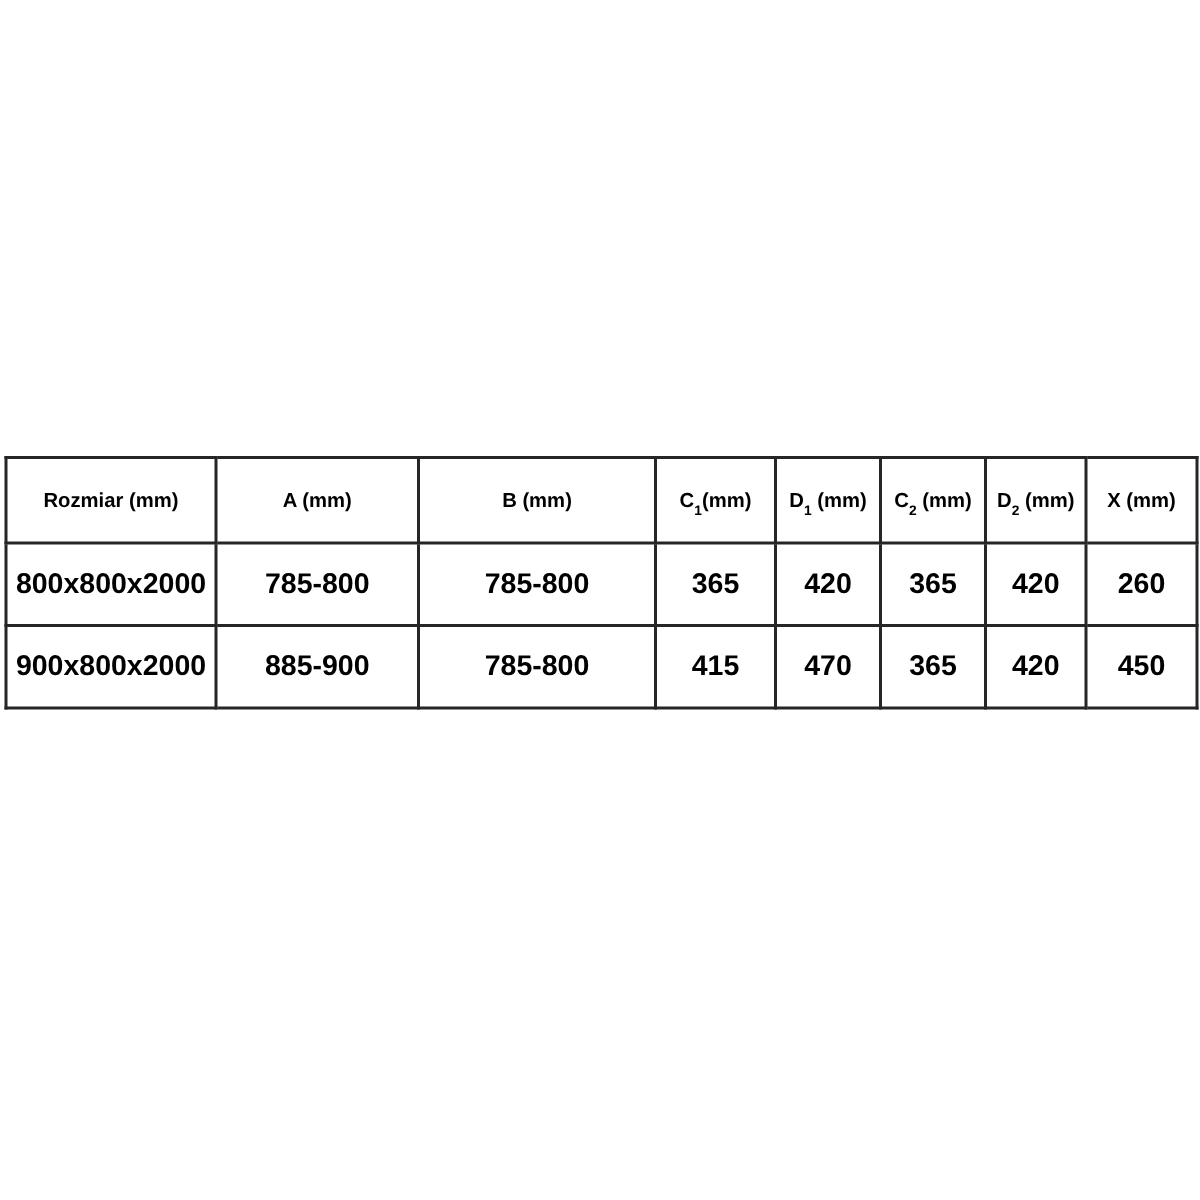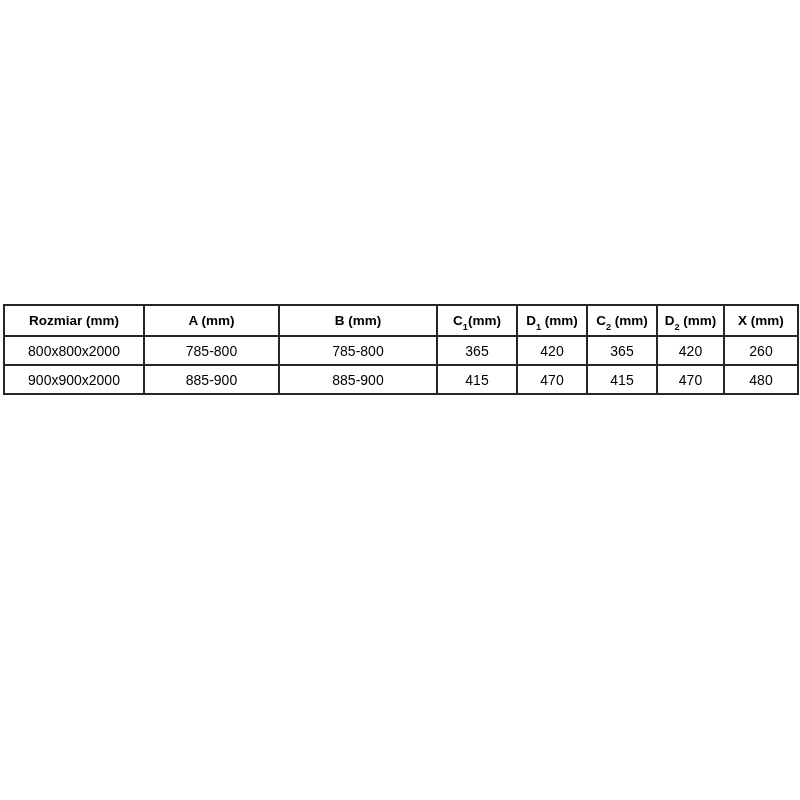--- a/index.html
+++ b/index.html
@@ -25,32 +25,32 @@
   table.spec{
     border-collapse:collapse;
     table-layout:fixed;
     width:794px;
   }
   table.spec th,
   table.spec td{
     border:2px solid var(--border-color);
     text-align:center;
     vertical-align:middle;
-    padding:0 2px;
+    padding:13px 2px;
     overflow:hidden;
     white-space:nowrap;
   }
   table.spec th{
     font-size:13.5px;
     font-weight:bold;
     height:29px;
   }
   table.spec td{
-    font-size:14px;
-    font-weight:normal;
+    font-size:19px;
+    font-weight:bold;
     height:27px;
   }
   .hsub{
     font-size:0.68em;
     line-height:0;
     position:relative;
     top:1px;
   }
 </style>
 </head>
@@ -85,24 +85,24 @@
         <td>800x800x2000</td>
         <td>785-800</td>
         <td>785-800</td>
         <td>365</td>
         <td>420</td>
         <td>365</td>
         <td>420</td>
         <td>260</td>
       </tr>
       <tr>
-        <td>900x900x2000</td>
+        <td>900x800x2000</td>
         <td>885-900</td>
-        <td>885-900</td>
+        <td>785-800</td>
         <td>415</td>
         <td>470</td>
-        <td>415</td>
-        <td>470</td>
-        <td>480</td>
+        <td>365</td>
+        <td>420</td>
+        <td>450</td>
       </tr>
     </tbody>
   </table>
 </div>
 
 </body></html>

